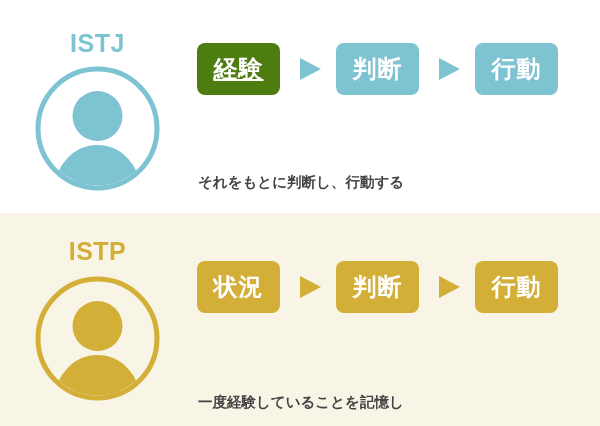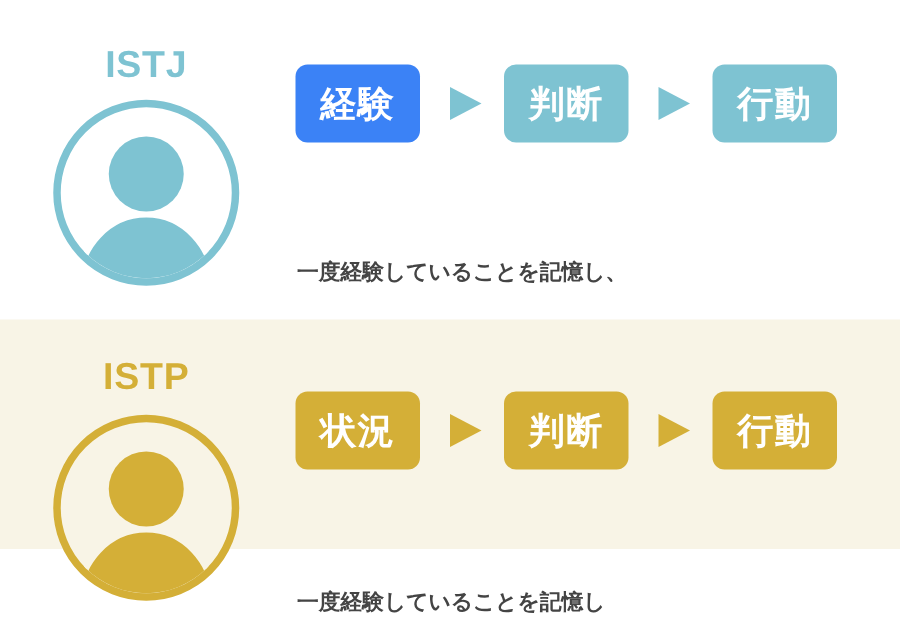--- a/index.html
+++ b/index.html
@@ -3,21 +3,21 @@
 <meta charset="utf-8">
 <style>
   html, body { margin: 0; padding: 0; }
   body {
     width: 600px; height: 426px; position: relative; overflow: hidden;
     background: #ffffff;
     font-family: "DejaVu Sans", "Liberation Sans", sans-serif;
   }
   .section { position: absolute; left: 0; width: 600px; }
   .section.top { top: 0; height: 248px; background: #ffffff; }
-  .section.bottom { top: 213px; height: 153px; background: #f8f4e6; }
+  .section.bottom { top: 213px; height: 213px; background: #f8f4e6; }
 
   .type-label {
     position: absolute; left: 35px; width: 125px; text-align: center;
     font-family: "Liberation Sans", sans-serif; font-weight: bold;
     font-size: 25px; letter-spacing: 0.5px;
   }
   .avatar { position: absolute; left: 35px; width: 125px; height: 125px; }
 
   .step-box {
     position: absolute; width: 83px; height: 52px; border-radius: 8px;
@@ -47,28 +47,27 @@
           <circle cx="62.5" cy="62.5" r="57"></circle>
         </clipPath>
     </defs>
     <circle cx="62.5" cy="62.5" r="59.5" fill="#ffffff" stroke="#7ec3d2" stroke-width="5"></circle>
     <g clip-path="url(#clipA)">
       <ellipse cx="62.5" cy="125" rx="45" ry="48" fill="#7ec3d2" stroke="#ffffff" stroke-width="4"></ellipse>
       <circle cx="62.5" cy="50" r="25" fill="#7ec3d2"></circle>
     </g>
   </svg>
 
-  <div class="step-box" style="left:197px; top:43px; background:#3b82f6;">経験</div>
+  <div class="step-box" style="left:197px; top:43px; background:#4d7c0f;text-decoration:underline;">経験</div>
   <div class="arrow" style="left:300px; top:58px; border-left-color:#7ec3d2;"></div>
   <div class="step-box" style="left:336px; top:43px; background:#7ec3d2;">判断</div>
   <div class="arrow" style="left:439px; top:58px; border-left-color:#7ec3d2;"></div>
   <div class="step-box" style="left:475px; top:43px; background:#7ec3d2;">行動</div>
 
   <div class="desc" style="top:122px;">
-    <div>一度経験していることを記憶し、</div>
     <div>それをもとに判断し、行動する</div>
   </div>
 </div>
 
 <div class="section bottom">
   <div class="type-label" style="top:24px; color:#d4af37;">ISTP</div>
 
   <svg class="avatar" style="top:63px;" viewBox="0 0 125 125">
     <defs>
       <clipPath id="clipB">

